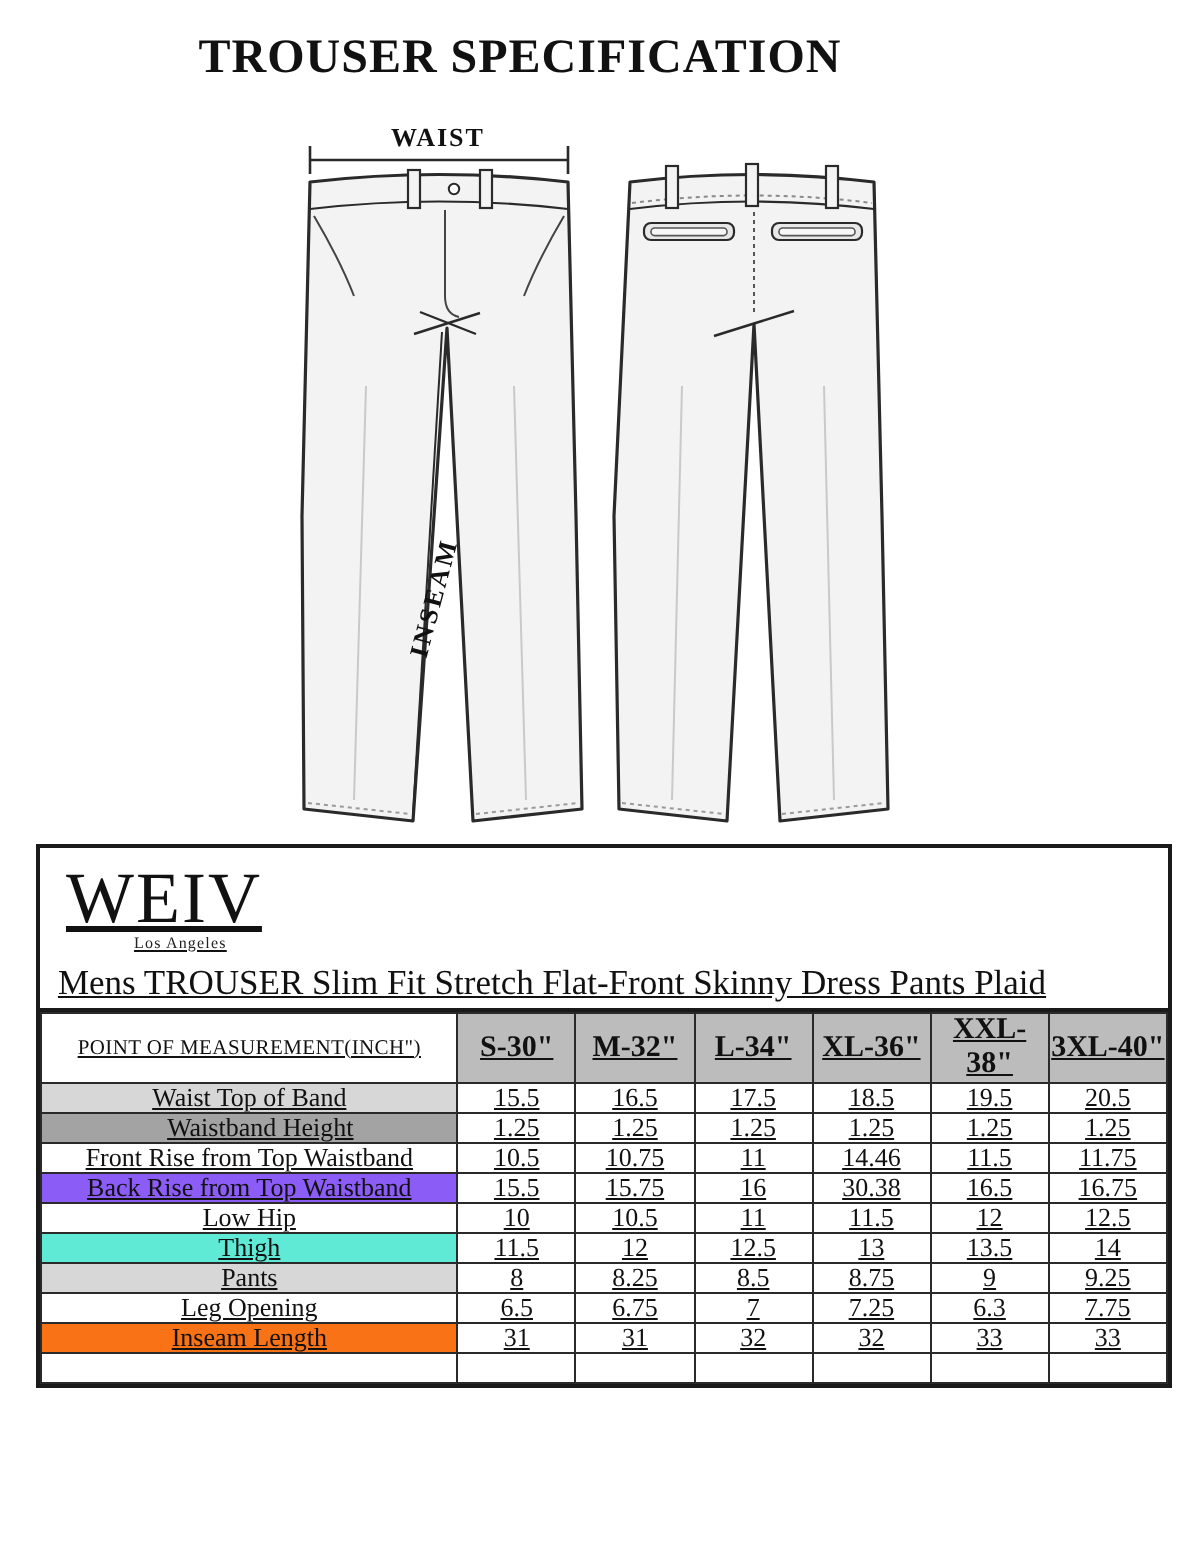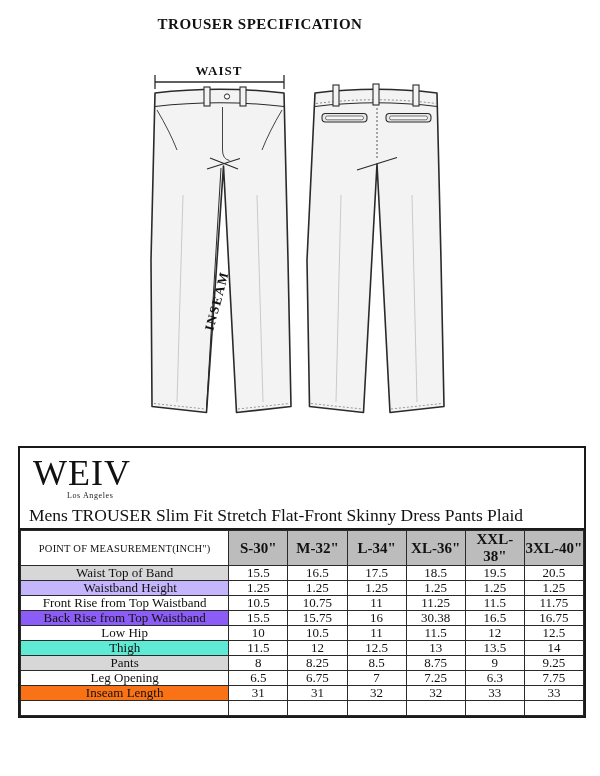--- a/index.html
+++ b/index.html
@@ -1,28 +1,28 @@
 <!DOCTYPE html>
 <html><head>
 <meta charset="utf-8">
 <style>
   html,body { margin:0; padding:0; background:#ffffff; }
   .page {
     position:relative; width:600px; height:776px; background:#fff;
     font-family:"Liberation Serif", serif; color:#111; overflow:hidden;
   }
   .main-title {
-    margin:16px 80px 12px 0; text-align:center;
-    font-size:15px; font-weight:bold; letter-spacing:.5px;
+    margin:16px 80px 0 0; text-align:center;
+    font-size:24px; font-weight:bold; letter-spacing:.5px;
   }
   .drawing-wrap { margin-top:0; }
   
   .spec {
-    position:absolute; left:18px; top:446px; width:564px;
-    border:2px solid #1a1a1a; background:#fff;
+    position:absolute; left:18px; top:422px; width:564px;
+    border:2px solid #1a1a1a; background:#fff;text-decoration:underline;
   }
   .brand { padding:7px 0 1px 13px; height:49px; }
   .brand-name { font-size:36px; line-height:1.05; letter-spacing:1px; display:block; }
   .brand-sub { font-size:8px; letter-spacing:.6px; display:block; margin:-2px 0 0 34px; color:#222; }
   .product {
     text-align:center; padding:0 52px 3px 0; font-size:17.5px;
     border-bottom:2px solid #1a1a1a; line-height:1.15;
   }
   table.spec-table { border-collapse:collapse; width:100%; table-layout:fixed; }
   .spec-table th, .spec-table td { border:1px solid #2a2a2a; text-align:center; padding:0; }
@@ -135,34 +135,34 @@
           <tr>
             <td style="background: rgb(215, 215, 215);">Waist Top of Band</td>
             <td>15.5</td>
             <td>16.5</td>
             <td>17.5</td>
             <td>18.5</td>
             <td>19.5</td>
             <td>20.5</td>
           </tr>
           <tr>
-            <td style="background: #c4b5fd; padding-left: 11px;">Waistband Height</td>
+            <td style="background: #a3a3a3; padding-left: 11px;">Waistband Height</td>
             <td>1.25</td>
             <td>1.25</td>
             <td>1.25</td>
             <td>1.25</td>
             <td>1.25</td>
             <td>1.25</td>
           </tr>
           <tr>
             <td>Front Rise from Top Waistband</td>
             <td>10.5</td>
             <td>10.75</td>
             <td>11</td>
-            <td>11.25</td>
+            <td>14.46</td>
             <td>11.5</td>
             <td>11.75</td>
           </tr>
           <tr>
             <td style="background: #8b5cf6;">Back Rise from Top Waistband</td>
             <td>15.5</td>
             <td>15.75</td>
             <td>16</td>
             <td>30.38</td>
             <td>16.5</td>

